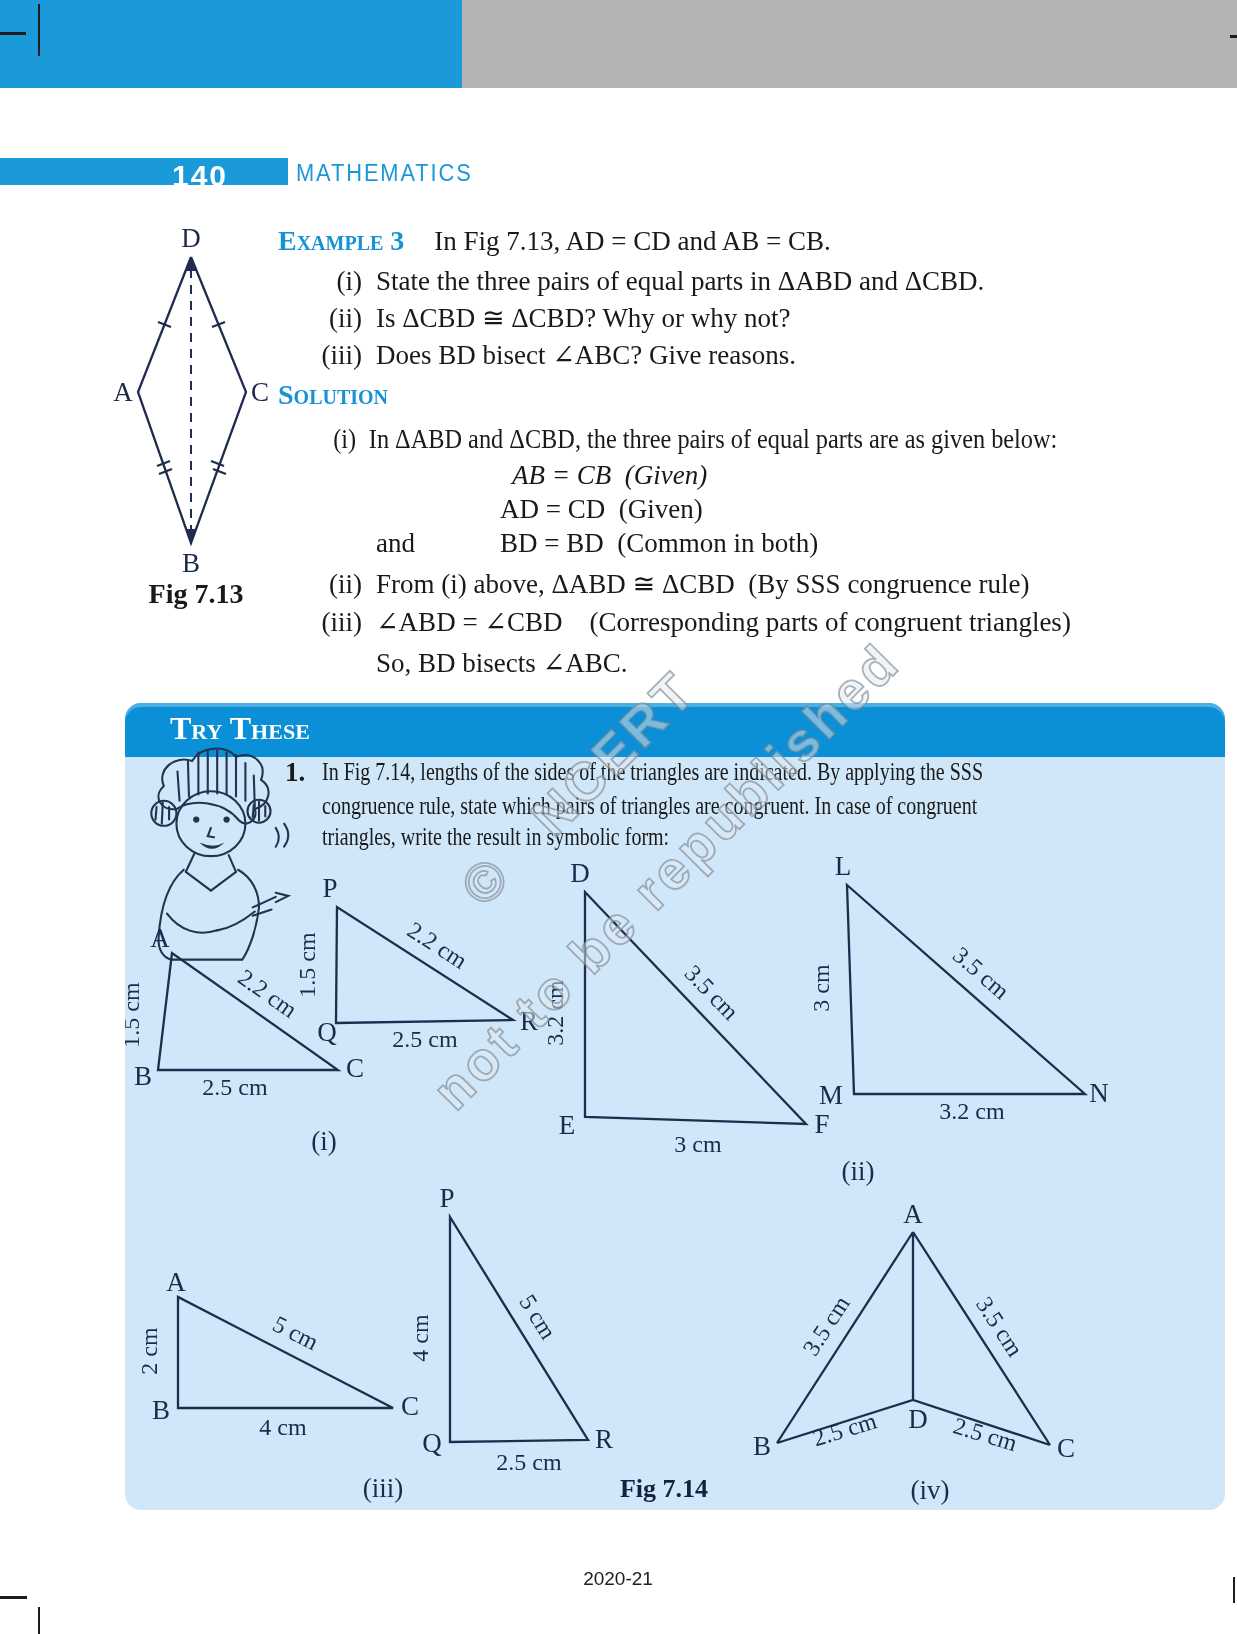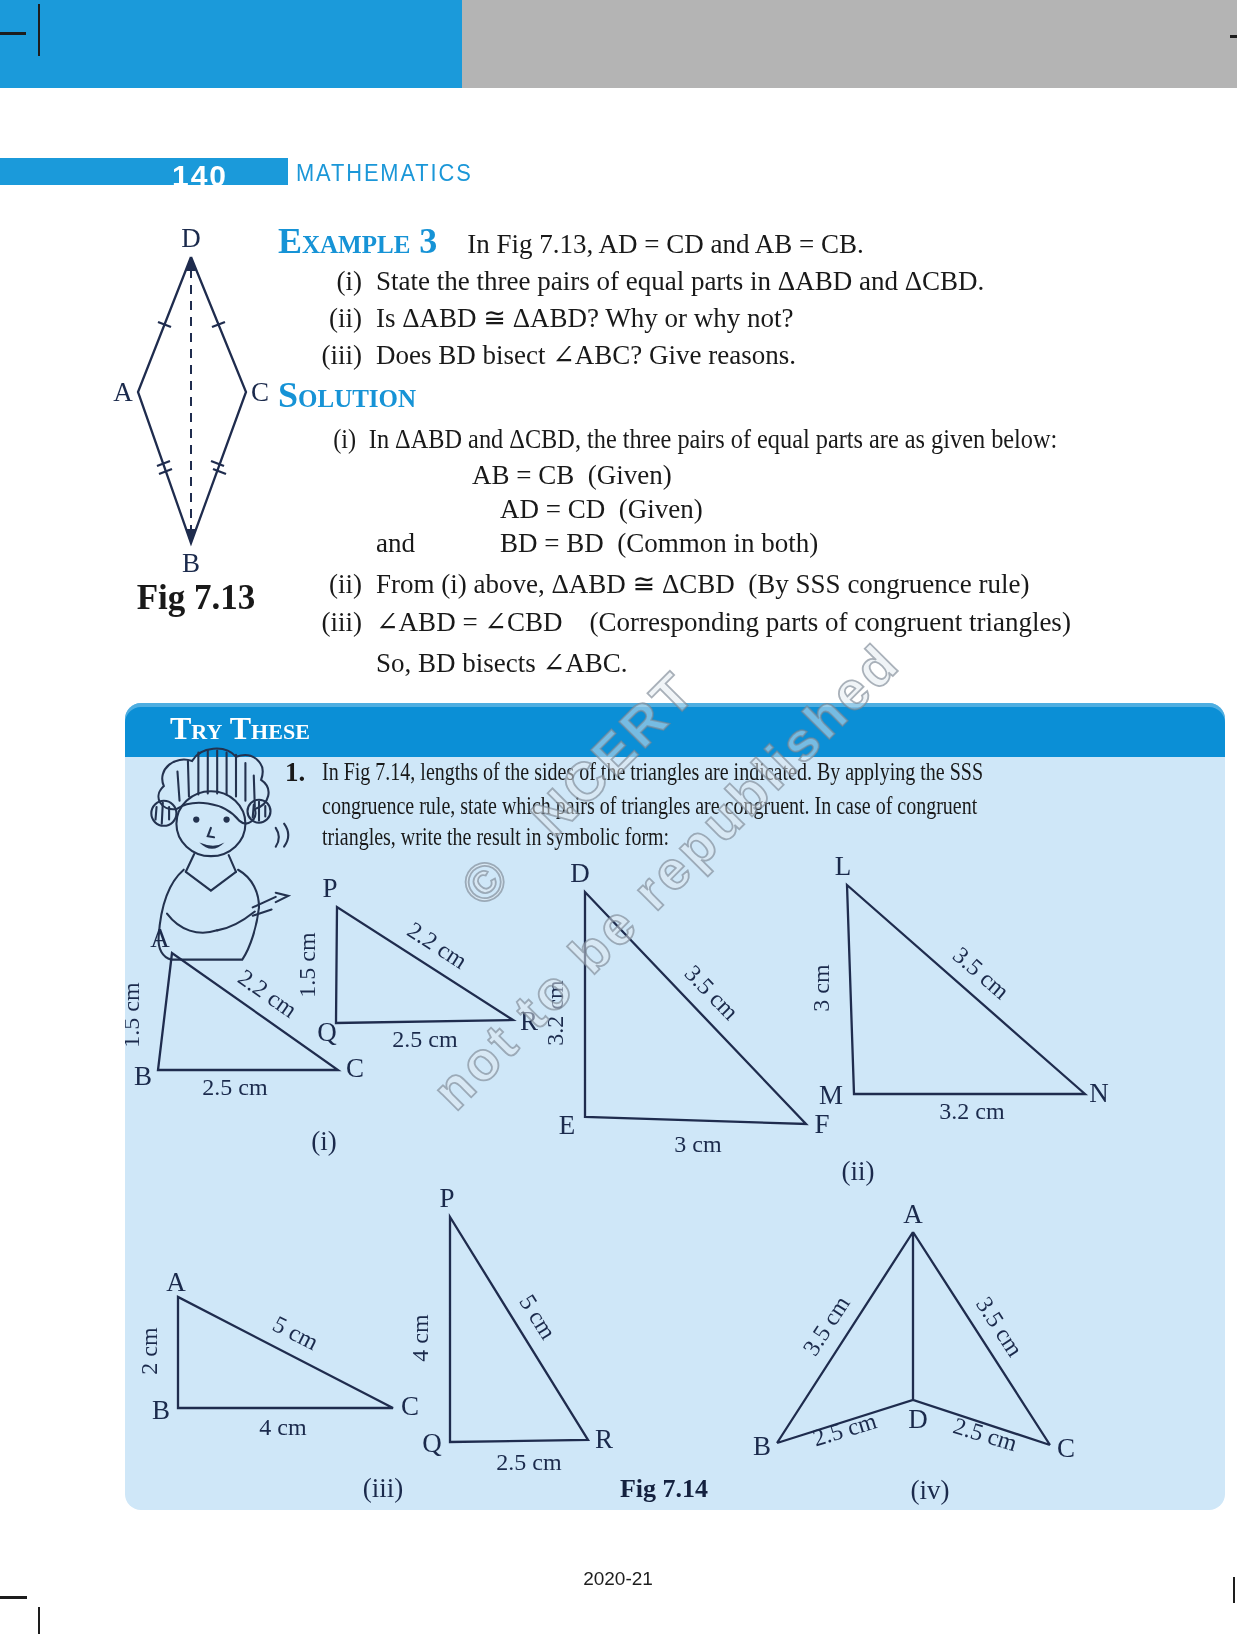--- a/index.html
+++ b/index.html
@@ -14,23 +14,23 @@
   .crop{background:#1d1d1d;}
   
   .hdr-bar{left:0;top:158px;width:288px;height:27px;background:#1b9ada;}
   .hdr-num{left:168px;top:159px;width:64px;text-align:center;color:#ffffff;
            font-family:"Liberation Sans","DejaVu Sans",sans-serif;font-weight:bold;
            font-size:30px;letter-spacing:2px;}
   .hdr-title{left:296px;top:160px;color:#1b97d8;font-family:"Liberation Sans","DejaVu Sans",sans-serif;
              font-size:23px;letter-spacing:2px;transform:scaleX(0.95);transform-origin:0 0;}
   
   .bt{font-size:27px;line-height:30px;}
-  .hblue{font-variant:small-caps;font-weight:bold;color:#1693d6;font-size:36px;line-height:30px;}
+  .hblue{font-variant:small-caps;font-weight:bold;color:#1693d6;font-size:28px;line-height:30px;}
   .numcol{display:inline-block;width:58px;text-align:right;margin-right:14px;}
-  .figcap{font-weight:bold;font-size:35px;text-align:center;}
+  .figcap{font-weight:bold;font-size:28px;text-align:center;}
   
   .panel{left:125px;top:703px;width:1100px;height:807px;background:#cfe7f8;border-radius:16px;}
   .panel-hdr{position:absolute;left:0;top:0;width:100%;height:54px;background:#0b8fd6;
              border-radius:16px 16px 0 0;box-shadow:inset 0 4px 0 rgba(255,255,255,0.28);}
   .panel-title{position:absolute;left:45px;top:7px;color:#ffffff;font-variant:small-caps;
                font-weight:bold;font-size:32px;}
   
   .fig-line{stroke:#1f2c4e;stroke-width:2.3;fill:none;}
   .fig-dash{stroke:#1f2c4e;stroke-width:2;fill:none;stroke-dasharray:9 7;}
   .vl{font-family:"Liberation Serif","DejaVu Serif",serif;font-size:27px;fill:#1b2a4c;}
@@ -89,31 +89,31 @@
   </svg>
   <div class="abs figcap" style="left:126px;top:578px;width:140px;">Fig 7.13</div>
 
   <div class="abs bt" style="left:278px;top:226px;">
     <span class="hblue">Example 3</span><span class="pre" style="margin-left:30px;">In Fig 7.13, AD = CD and AB = CB.</span>
   </div>
   <div class="abs bt" style="left:304px;top:266px;">
     <span class="numcol">(i)</span><span class="pre">State the three pairs of equal parts in ΔABD and ΔCBD.</span>
   </div>
   <div class="abs bt" style="left:304px;top:303px;">
-    <span class="numcol">(ii)</span><span class="pre">Is ΔABD ≅ ΔABD? Why or why not?</span>
+    <span class="numcol">(ii)</span><span class="pre">Is ΔCBD ≅ ΔCBD? Why or why not?</span>
   </div>
   <div class="abs bt" style="left:304px;top:340px;">
     <span class="numcol">(iii)</span><span class="pre">Does BD bisect ∠ABC? Give reasons.</span>
   </div>
 
   <div class="abs hblue" style="left:278px;top:380px;">Solution</div>
   <div class="abs bt" style="left:304px;top:424px;transform:scaleX(0.9);transform-origin:0 0;">
     <span class="numcol">(i)</span><span class="pre">In ΔABD and ΔCBD, the three pairs of equal parts are as given below:</span>
   </div>
-  <div class="abs bt pre" style="left:472px;top:460px;">AB = CB  (Given)</div>
+  <div class="abs bt pre" style="left:512px;top:460px;font-style:italic;">AB = CB  (Given)</div>
   <div class="abs bt pre" style="left:500px;top:494px;">AD = CD  (Given)</div>
   <div class="abs bt" style="left:376px;top:528px;">and</div>
   <div class="abs bt pre" style="left:500px;top:528px;">BD = BD  (Common in both)</div>
   <div class="abs bt" style="left:304px;top:569px;">
     <span class="numcol">(ii)</span><span class="pre">From (i) above, ΔABD ≅ ΔCBD  (By SSS congruence rule)</span>
   </div>
   <div class="abs bt" style="left:304px;top:607px;">
     <span class="numcol">(iii)</span><span class="pre">∠ABD = ∠CBD    (Corresponding parts of congruent triangles)</span>
   </div>
   <div class="abs bt" style="left:376px;top:648px;">So, BD bisects ∠ABC.</div>

